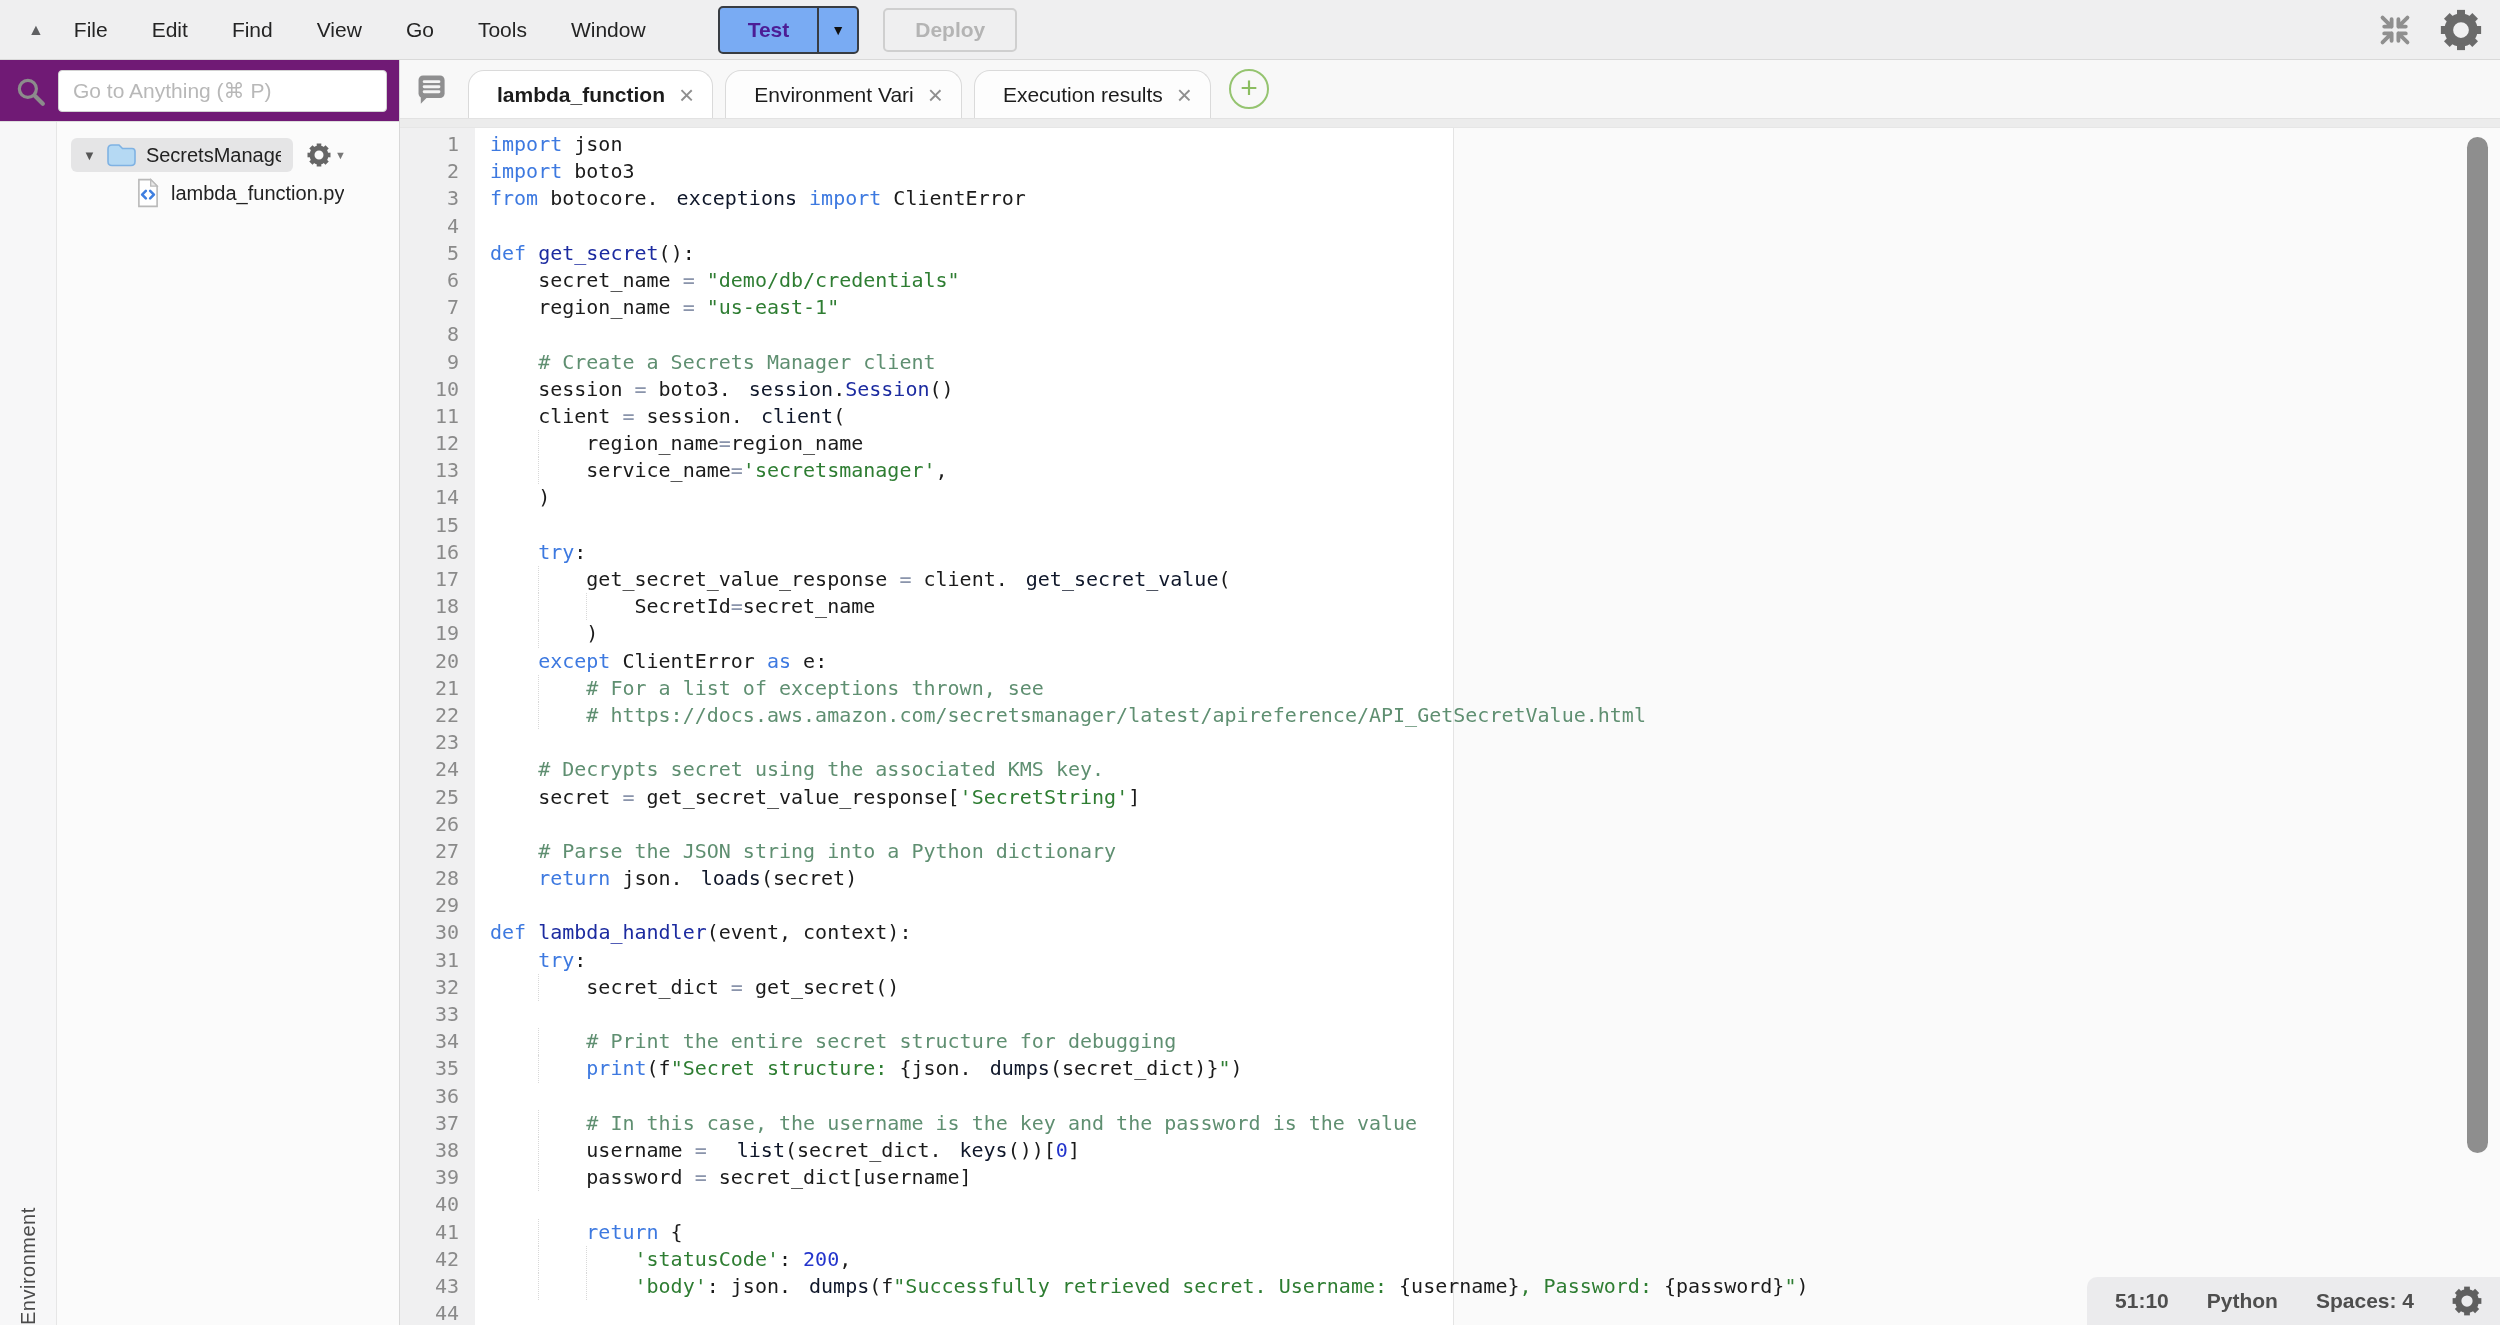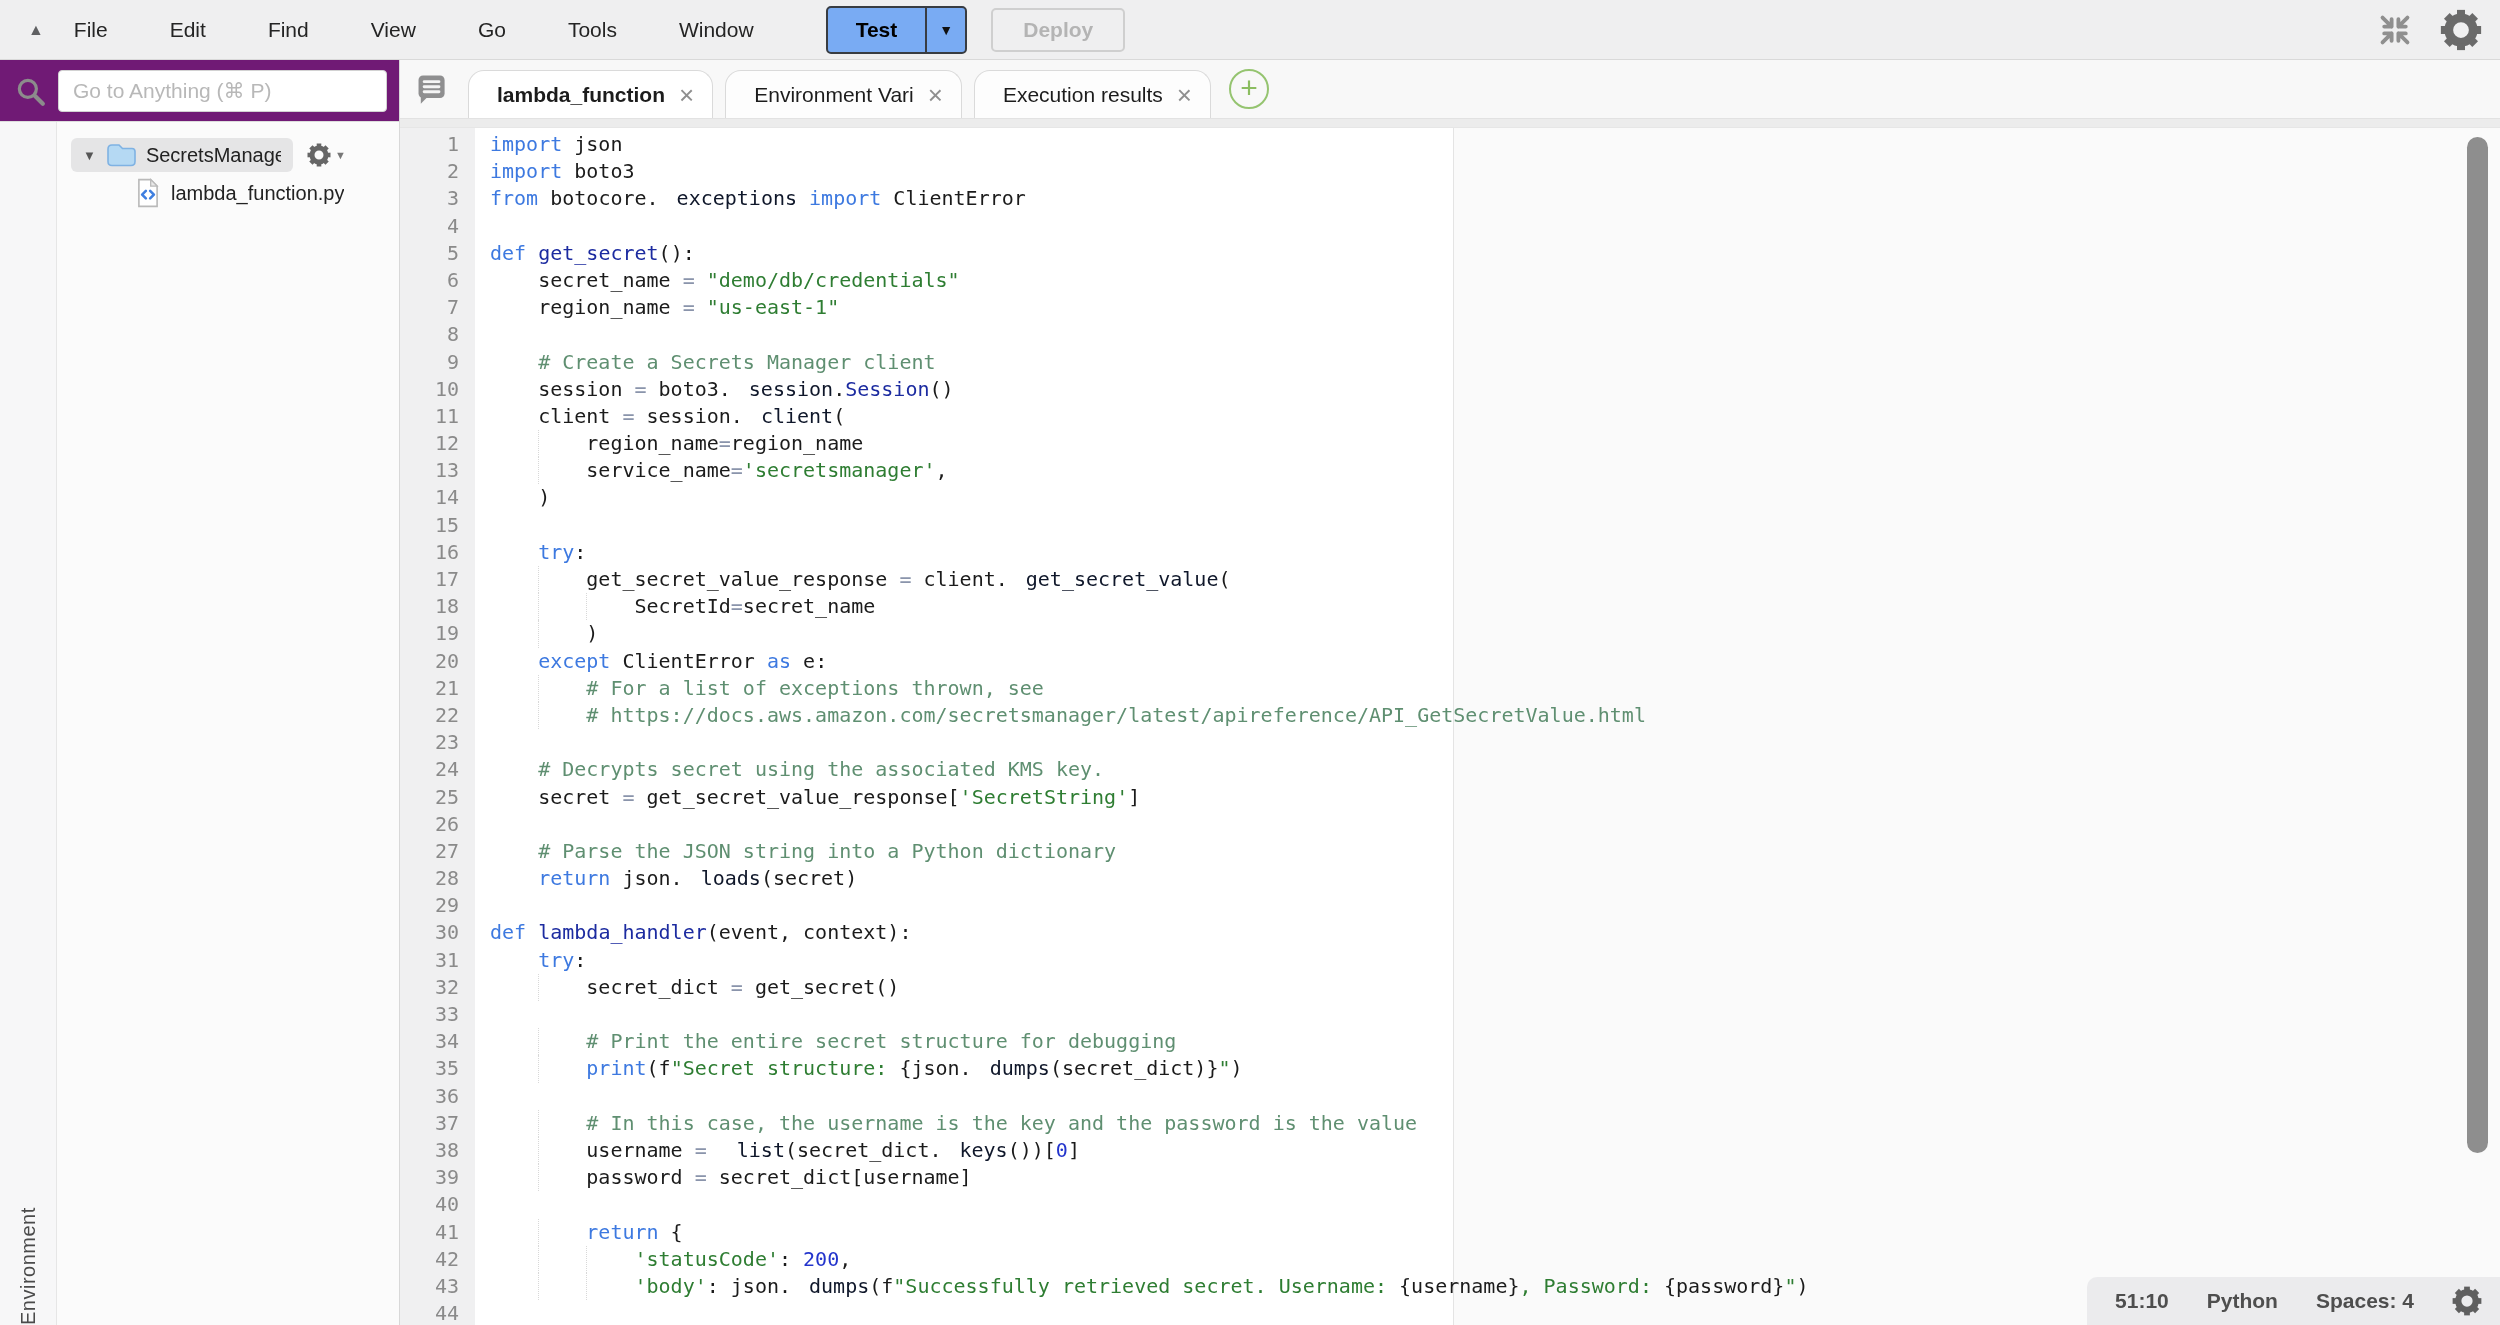--- a/index.html
+++ b/index.html
@@ -7,21 +7,21 @@
     width:2500px;height:1325px;position:relative;overflow:hidden;
     background:#ffffff;font-family:"Liberation Sans", sans-serif;
     -webkit-font-smoothing:antialiased;
   }
   
   .menubar{position:absolute;top:0;left:0;right:0;height:60px;background:#efeff0;
     border-bottom:1px solid #d9d9d9;display:flex;align-items:center;padding-left:28px;box-sizing:border-box;z-index:10;}
   .tri{color:#5f6062;font-size:16px;margin-right:30px;}
   .menu-item{font-size:21px;color:#242424;margin-right:44px;cursor:default;}
   .btn-test{display:flex;height:44px;margin-left:28px;border:2px solid #383c42;border-radius:5px;overflow:hidden;background:#79abf3;}
-  .btn-test .lbl{padding:0 28px;font-weight:bold;font-size:21px;color:#000000;display:flex;align-items:center;}
+  .btn-test .lbl{padding:0 28px;font-weight:bold;font-size:21px;color:#4c1d95;display:flex;align-items:center;}
   .btn-test .split{width:2px;background:#383c42;}
   .btn-test .caret{width:38px;display:flex;align-items:center;justify-content:center;font-size:14px;color:#101010;}
   .btn-deploy{height:44px;margin-left:24px;padding:0 30px;border:2px solid #cfcfcf;border-radius:5px;color:#b4b4b4;
     font-weight:bold;font-size:21px;display:flex;align-items:center;background:transparent;box-sizing:border-box;}
   .mb-icons{margin-left:auto;display:flex;align-items:center;gap:28px;padding-right:18px;}
   .icon-compress{width:34px;height:34px;}
   .gear{color:#6a6a6a;}
   .gear-lg{width:42px;height:42px;}
   .gear-sm{width:24px;height:24px;color:#666;}
   .gear-status{width:30px;height:30px;color:#5f5f5f;}
@@ -101,21 +101,21 @@
       <line x1="3.9" y1="3.9" x2="6.7" y2="6.7"></line>
         <line x1="20.1" y1="3.9" x2="17.3" y2="6.7"></line>
       <line x1="3.9" y1="20.1" x2="6.7" y2="17.3"></line>
         <line x1="20.1" y1="20.1" x2="17.3" y2="17.3"></line>
     </g>
   </symbol>
 </svg>
 
 <div class="menubar">
   <span class="tri">▲</span>
-  <div id="menu-items" style="display:flex;align-items:flex-start;gap:18px;">
+  <div id="menu-items" style="display:flex;align-items:flex-start;">
       <span class="menu-item">File</span>
       <span class="menu-item">Edit</span>
       <span class="menu-item">Find</span>
       <span class="menu-item">View</span>
       <span class="menu-item">Go</span>
       <span class="menu-item">Tools</span>
       <span class="menu-item">Window</span>
     </div>
 
   <div class="btn-test">

